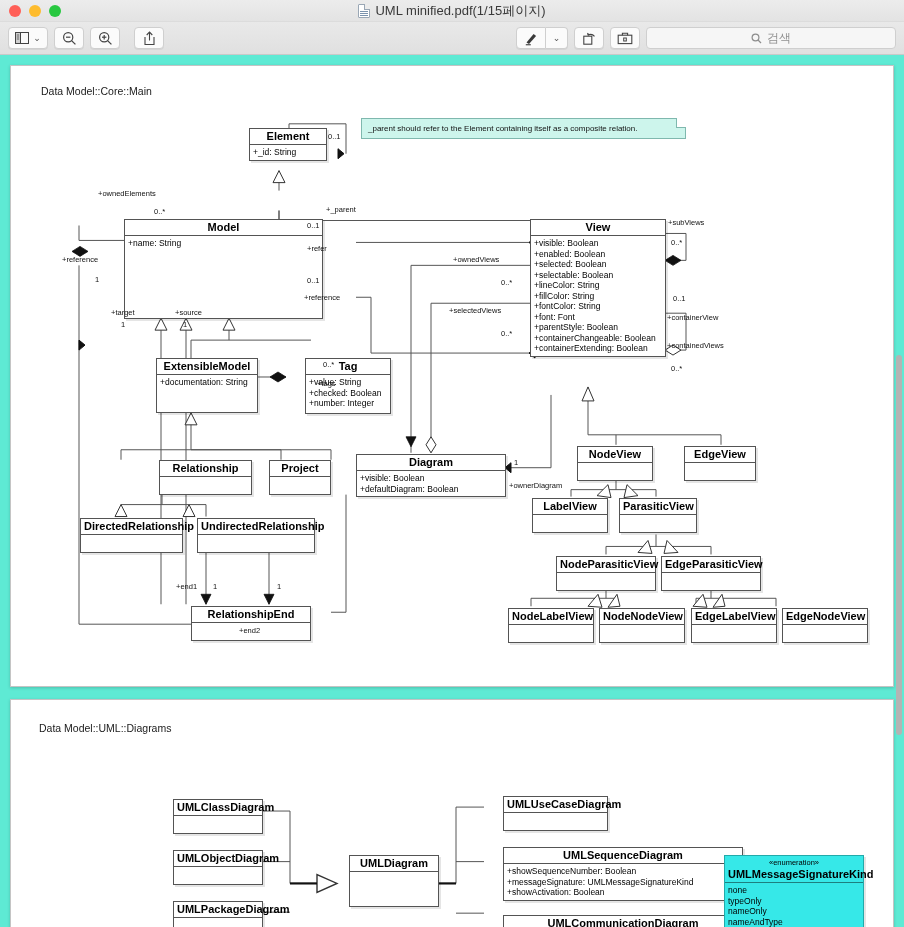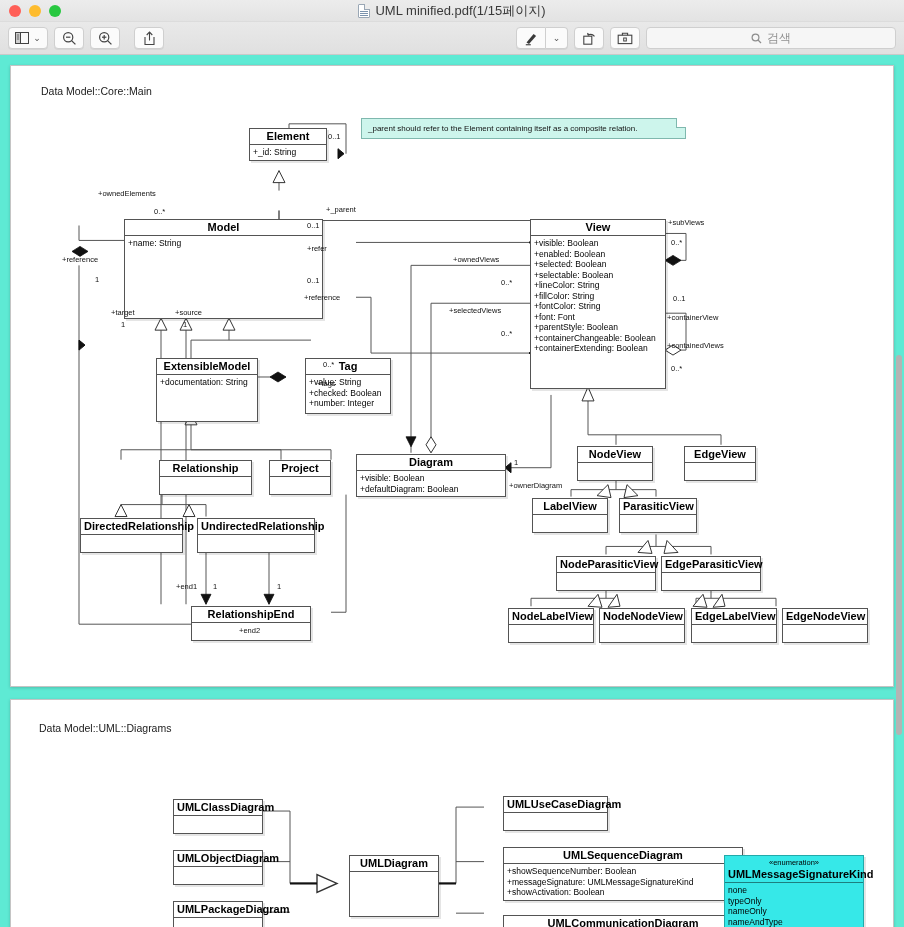--- a/index.html
+++ b/index.html
@@ -336,38 +336,38 @@
           </div>
       </div>
 
       <div class="cls" style="left:113px; top:153px; width:199px; height:100px;">
         <div class="cname">Model</div>
         <div class="cbody">
             <div>+name: String</div>
           </div>
       </div>
 
-      <div class="cls" style="left:519px; top:153px; width:136px; height:170px;">
+      <div class="cls" style="left:519px; top:153px; width:136px; height:138px;">
         <div class="cname">View</div>
         <div class="cbody">
           <div>+visible: Boolean</div>
           <div>+enabled: Boolean</div>
           <div>+selected: Boolean</div>
           <div>+selectable: Boolean</div>
           <div>+lineColor: String</div>
           <div>+fillColor: String</div>
           <div>+fontColor: String</div>
           <div>+font: Font</div>
           <div>+parentStyle: Boolean</div>
           <div>+containerChangeable: Boolean</div>
           <div>+containerExtending: Boolean</div>
         </div>
       </div>
 
-      <div class="cls" style="left:145px; top:292px; width:102px; height:64px;">
+      <div class="cls" style="left:145px; top:292px; width:102px; height:55px;">
         <div class="cname">ExtensibleModel</div>
         <div class="cbody">
             <div>+documentation: String</div>
           </div>
       </div>
 
       <div class="cls" style="left:294px; top:292px; width:86px; height:56px;">
         <div class="cname">Tag</div>
         <div class="cbody">
           <div>+value: String</div>
@@ -525,21 +525,21 @@
       <div class="cls empty" style="left:162px; top:150px; width:90px;">
         <div class="cname">UMLObjectDiagram</div>
         <div class="cbody"></div>
       </div>
 
       <div class="cls empty" style="left:162px; top:201px; width:90px;">
         <div class="cname">UMLPackageDiagram</div>
         <div class="cbody"></div>
       </div>
 
-      <div class="cls" style="left:338px; top:155px; width:90px; height:62px;">
+      <div class="cls" style="left:338px; top:155px; width:90px; height:52px;">
         <div class="cname">UMLDiagram</div>
         <div class="cbody"></div>
       </div>
 
       <div class="cls empty" style="left:492px; top:96px; width:105px;">
         <div class="cname">UMLUseCaseDiagram</div>
         <div class="cbody"></div>
       </div>
 
       <div class="cls" style="left:492px; top:147px; width:240px;">

